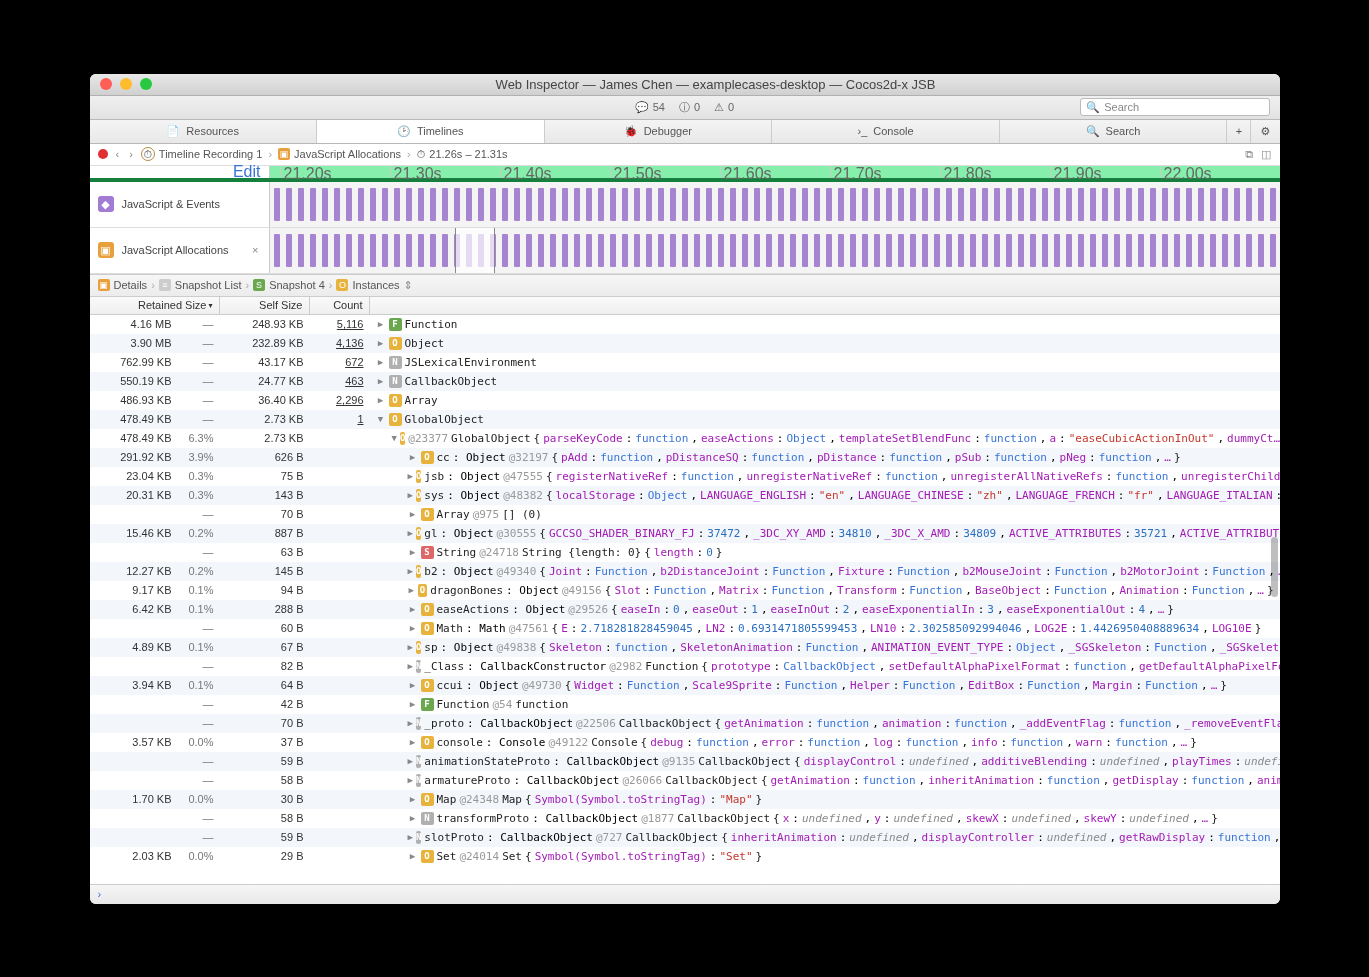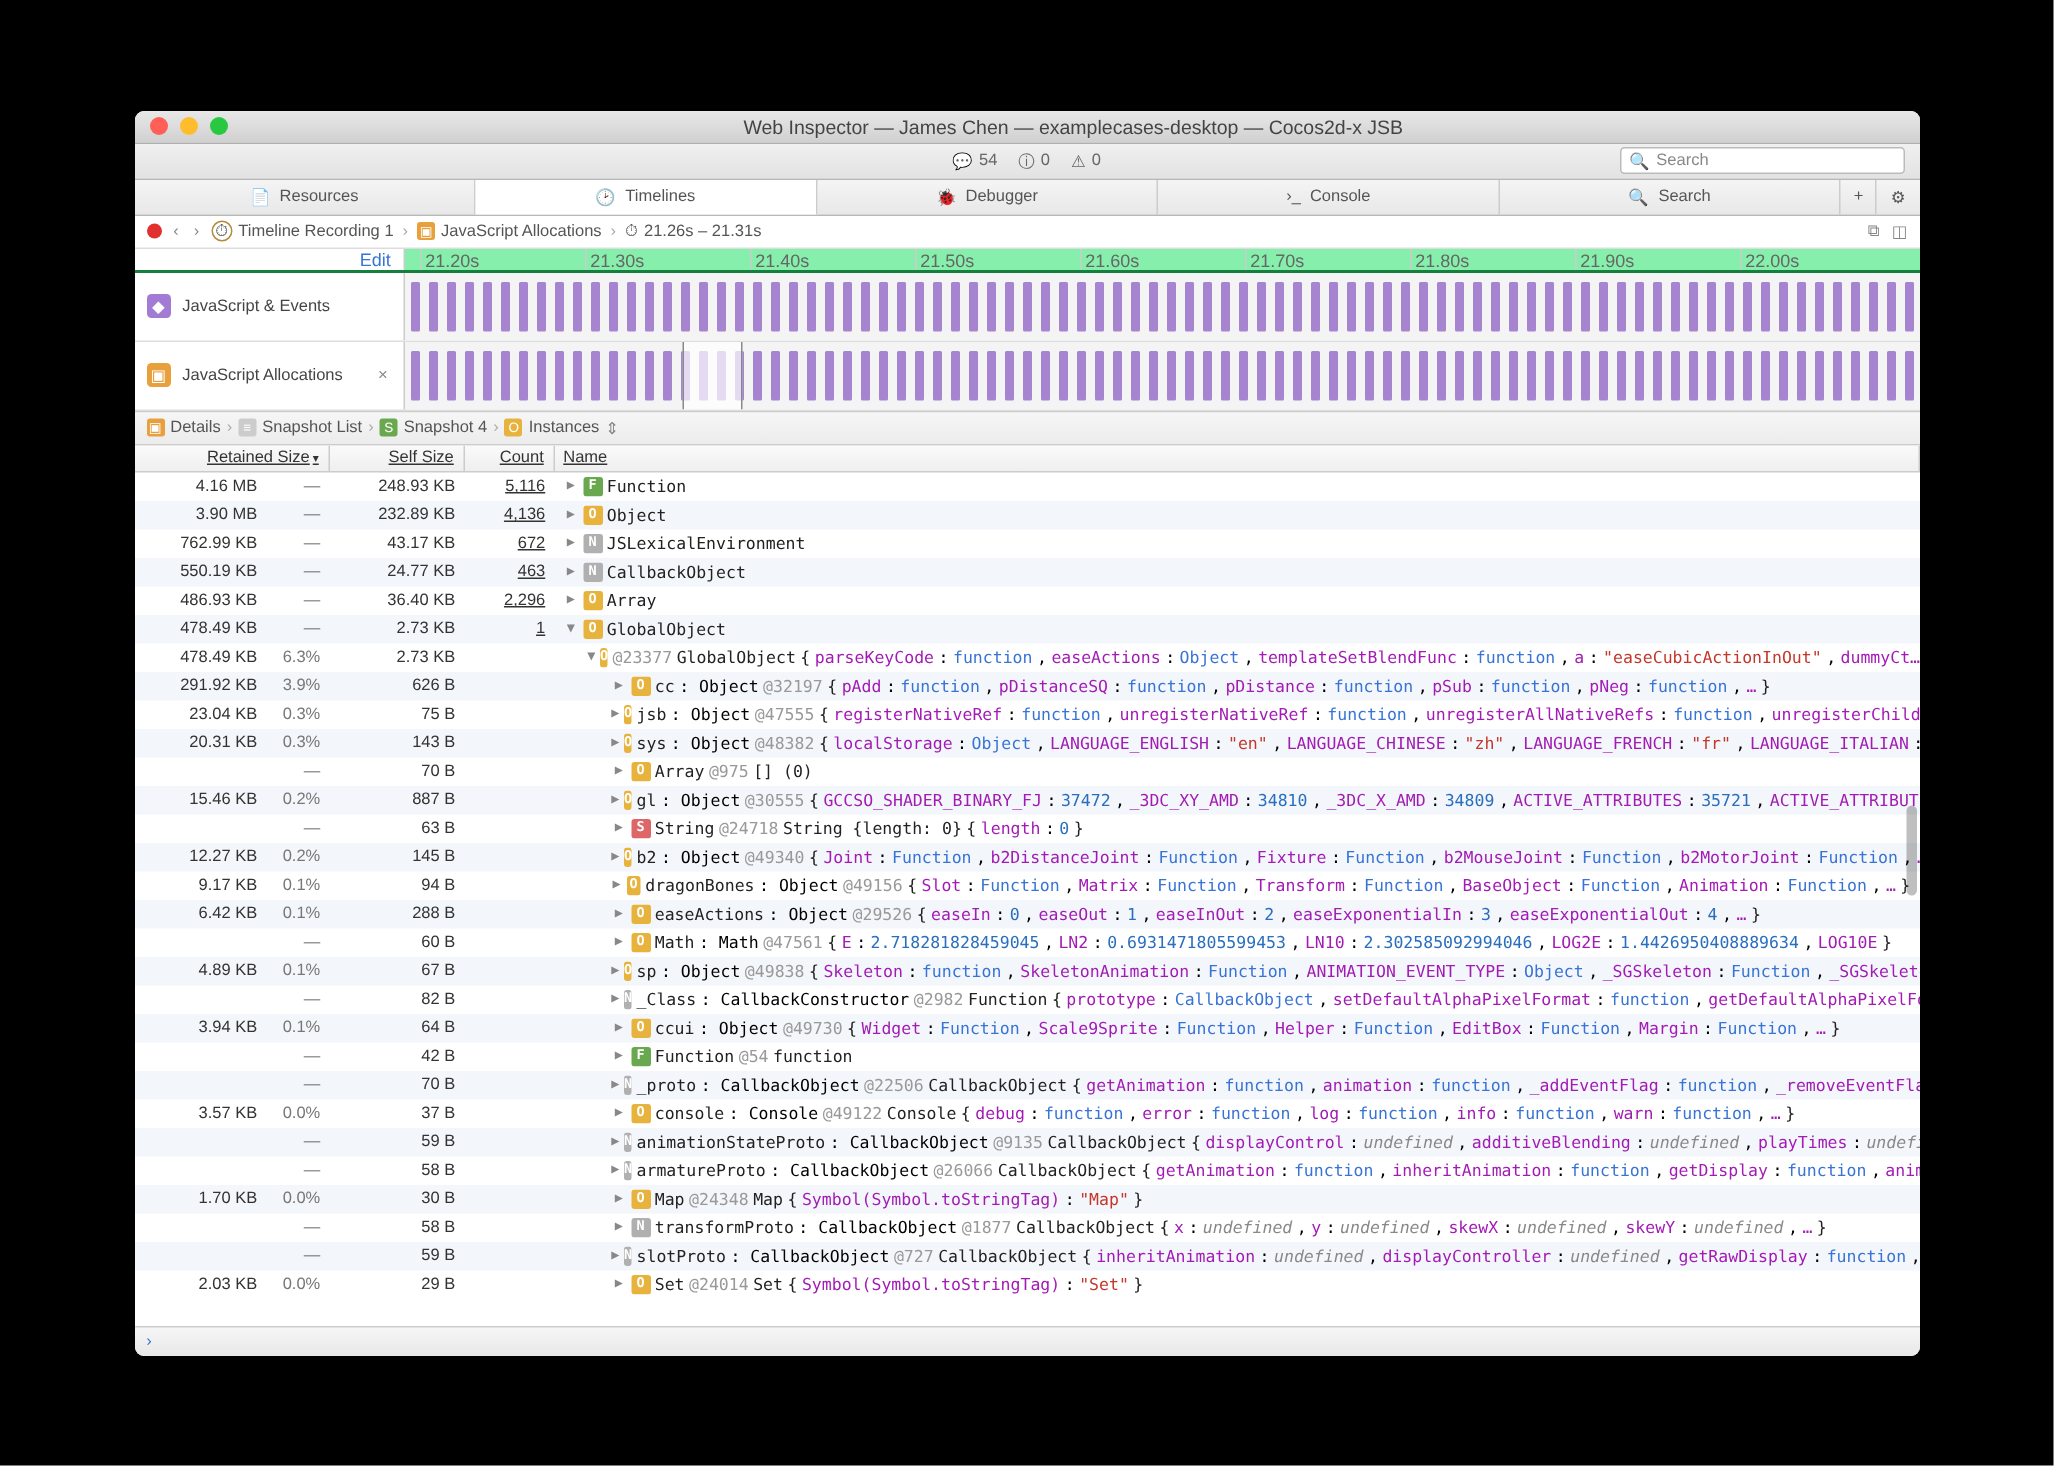--- a/index.html
+++ b/index.html
@@ -103,22 +103,22 @@
 
 
 .timeline-area {
   border-bottom: 1px solid #ccc;
   display: flex;
   flex-direction: column;
 }
 .ruler-row {
   height: 16px;
   display: flex;
-  border-bottom: 2px solid #15803d;
-  font-size: 12px;
+  border-bottom: 4px solid #15803d;
+  font-size: 16px;
   color: #666;
 }
 .ruler-left {
   width: 180px; border-right: 1px solid #ccc;
   display: flex; align-items: center; justify-content: flex-end; padding-right: 8px;
   color: #3874d6;
 }
 .ruler-main { flex: 1; position: relative; background: #86efac; }
 .ruler-tick { position: absolute; top: 0; height: 100%; border-left: 1px solid #ccc; padding-left: 3px; line-height: 16px; }
 .track-row { height: 46px; display: flex; border-bottom: 1px solid #ddd; }
@@ -150,21 +150,21 @@
 .ic-yellow-o { background: #e8b33d; color: #fff; }
 
 
 .table-area { flex: 1; display: flex; flex-direction: column; overflow: hidden; }
 .thead {
   height: 18px; background: linear-gradient(#fafafa,#efefef);
   border-bottom: 1px solid #ccc;
   display: flex;
   font-size: 11px; color: #333;
 }
-.th { border-right: 1px solid #ccc; display: flex; align-items: center; padding: 0 6px; text-decoration: underline; }
+.th { border-right: 1px solid #ccc; display: flex; align-items: center; padding: 0 6px; }
 .col-ret { width: 130px; justify-content: flex-end; } 
 .col-self { width: 90px; justify-content: flex-end; }
 .col-count { width: 60px; justify-content: flex-end; }
 .col-name { flex: 1; }
 .tbody { flex: 1; overflow-y: auto; }
 .row {
   height: 19px; display: flex; align-items: center;
   border-bottom: 0px solid transparent;
 }
 .row:nth-child(even) { background: #f3f6fb; }
@@ -505,21 +505,20 @@
   </div>
 
   <div class="table-area" style="position:relative">
     <div class="thead">
       <div class="th col-ret">
           <span>Retained Size</span> 
           <span style="font-size:8px;margin-left:2px">▾</span>
         </div>
       <div class="th col-self">Self Size</div>
       <div class="th col-count">Count</div>
-      <div class="th col-name">Name</div>
     </div>
     <div class="tbody" id="tbody">
         <div class="row">
           <div class="cell c-ret">4.16 MB</div>
           <div class="cell c-pct">—</div>
           <div class="cell c-self">248.93 KB</div>
           <div class="cell c-count">5,116</div>
           <div class="cell c-name" style="padding-left: 6px;">
             <span class="tri right"></span>
             <span class="badge-sq sq-f">F</span>

